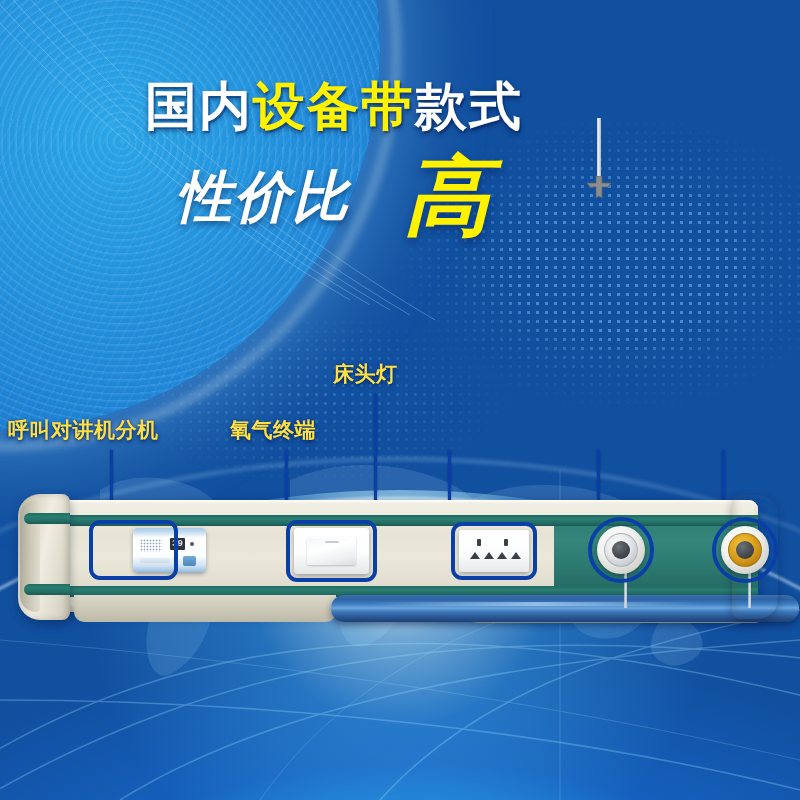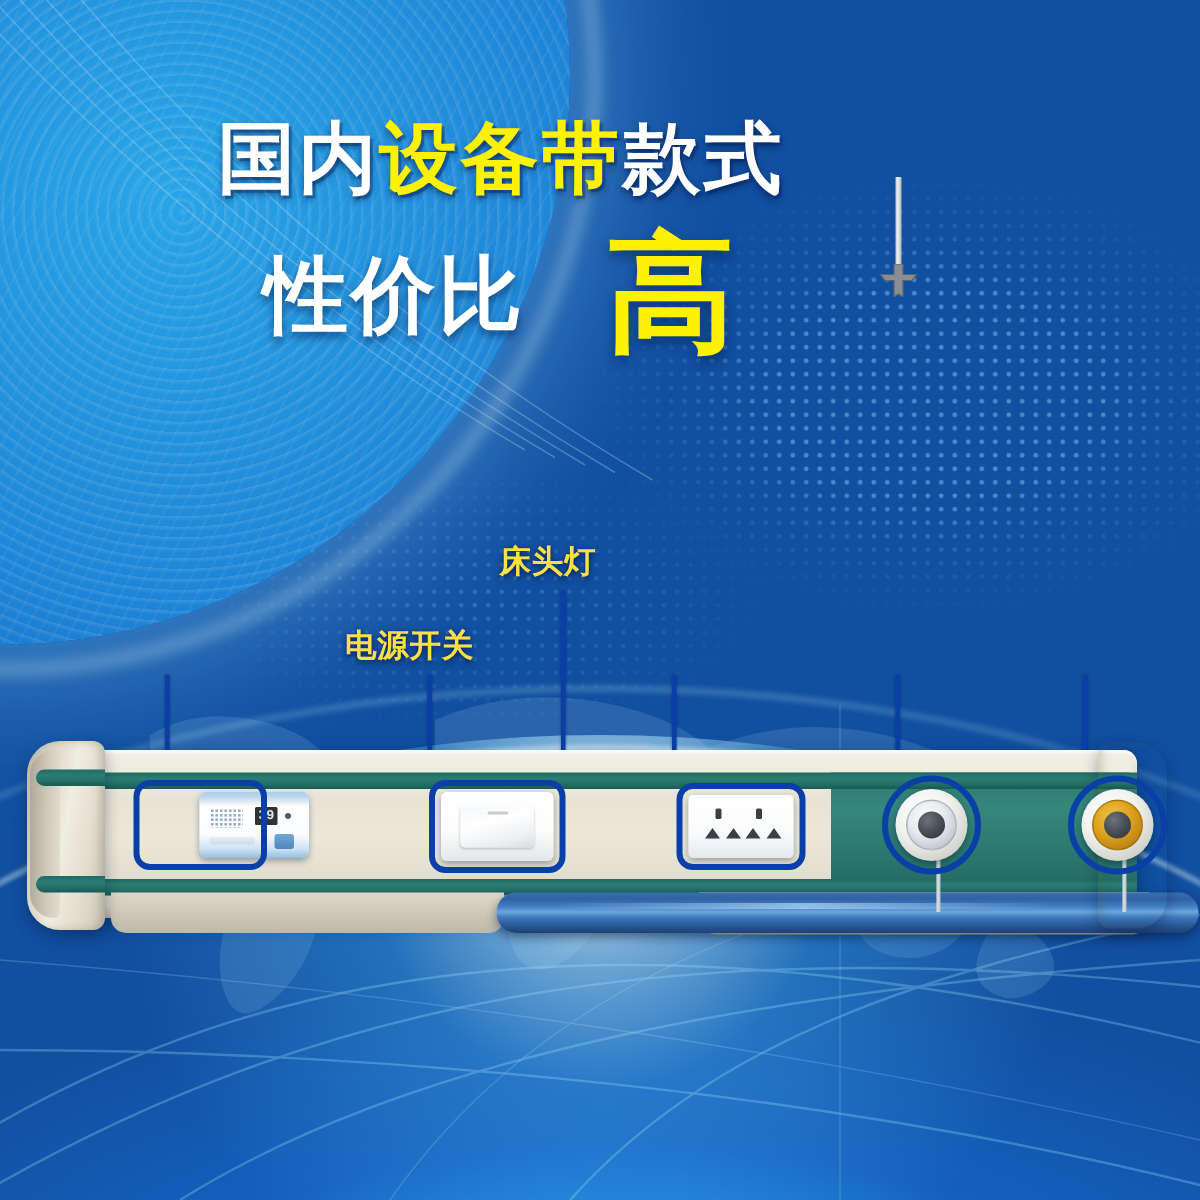--- a/index.html
+++ b/index.html
@@ -169,20 +169,21 @@
     font-size: 56px;
     font-weight: bold;
     letter-spacing: 2px;
     line-height: 1.05;
     white-space: nowrap;
     display: flex;
     align-items: center;
     justify-content: center;
     gap: 54px;
     text-shadow: 0 3px 6px rgba(0, 20, 70, 0.55);
+    font-style: italic;
   }
   .hl-big {
     font-size: 86px;
     color: #fff200;
     font-weight: bold;
     line-height: 0.95;
     text-shadow: 0 4px 8px rgba(0, 20, 70, 0.45);
   }
 
   
@@ -576,21 +577,22 @@
   </svg>
 
   <div class="headline">
     <div class="hl-row1"><span class="hl-white">国内</span><span class="hl-yellow">设备带</span><span class="hl-white">款式</span></div>
     <div class="hl-row2">
       <span class="hl-white">性价比</span>
       <span class="hl-big">高</span>
     </div>
   </div>
 
-  <div class="callout" style="left:230px; top:416px;">电源开关</div>
+  <div class="callout" style="left:8px;  top:416px;">呼叫对讲机分机</div>
+  <div class="callout" style="left:230px; top:416px;">氧气终端</div>
   <div class="callout" style="left:333px; top:360px;">床头灯</div>
 
   <div class="leader" style="left:110px; top:450px; height:78px;"></div>
   <div class="leader" style="left:285px; top:450px; height:78px;"></div>
   <div class="leader" style="left:374px; top:394px; height:212px;"></div>
   <div class="leader" style="left:448px; top:450px; height:78px;"></div>
   <div class="leader" style="left:597px; top:450px; height:76px;"></div>
   <div class="leader" style="left:722px; top:450px; height:76px;"></div>
 
   <div class="unit">

